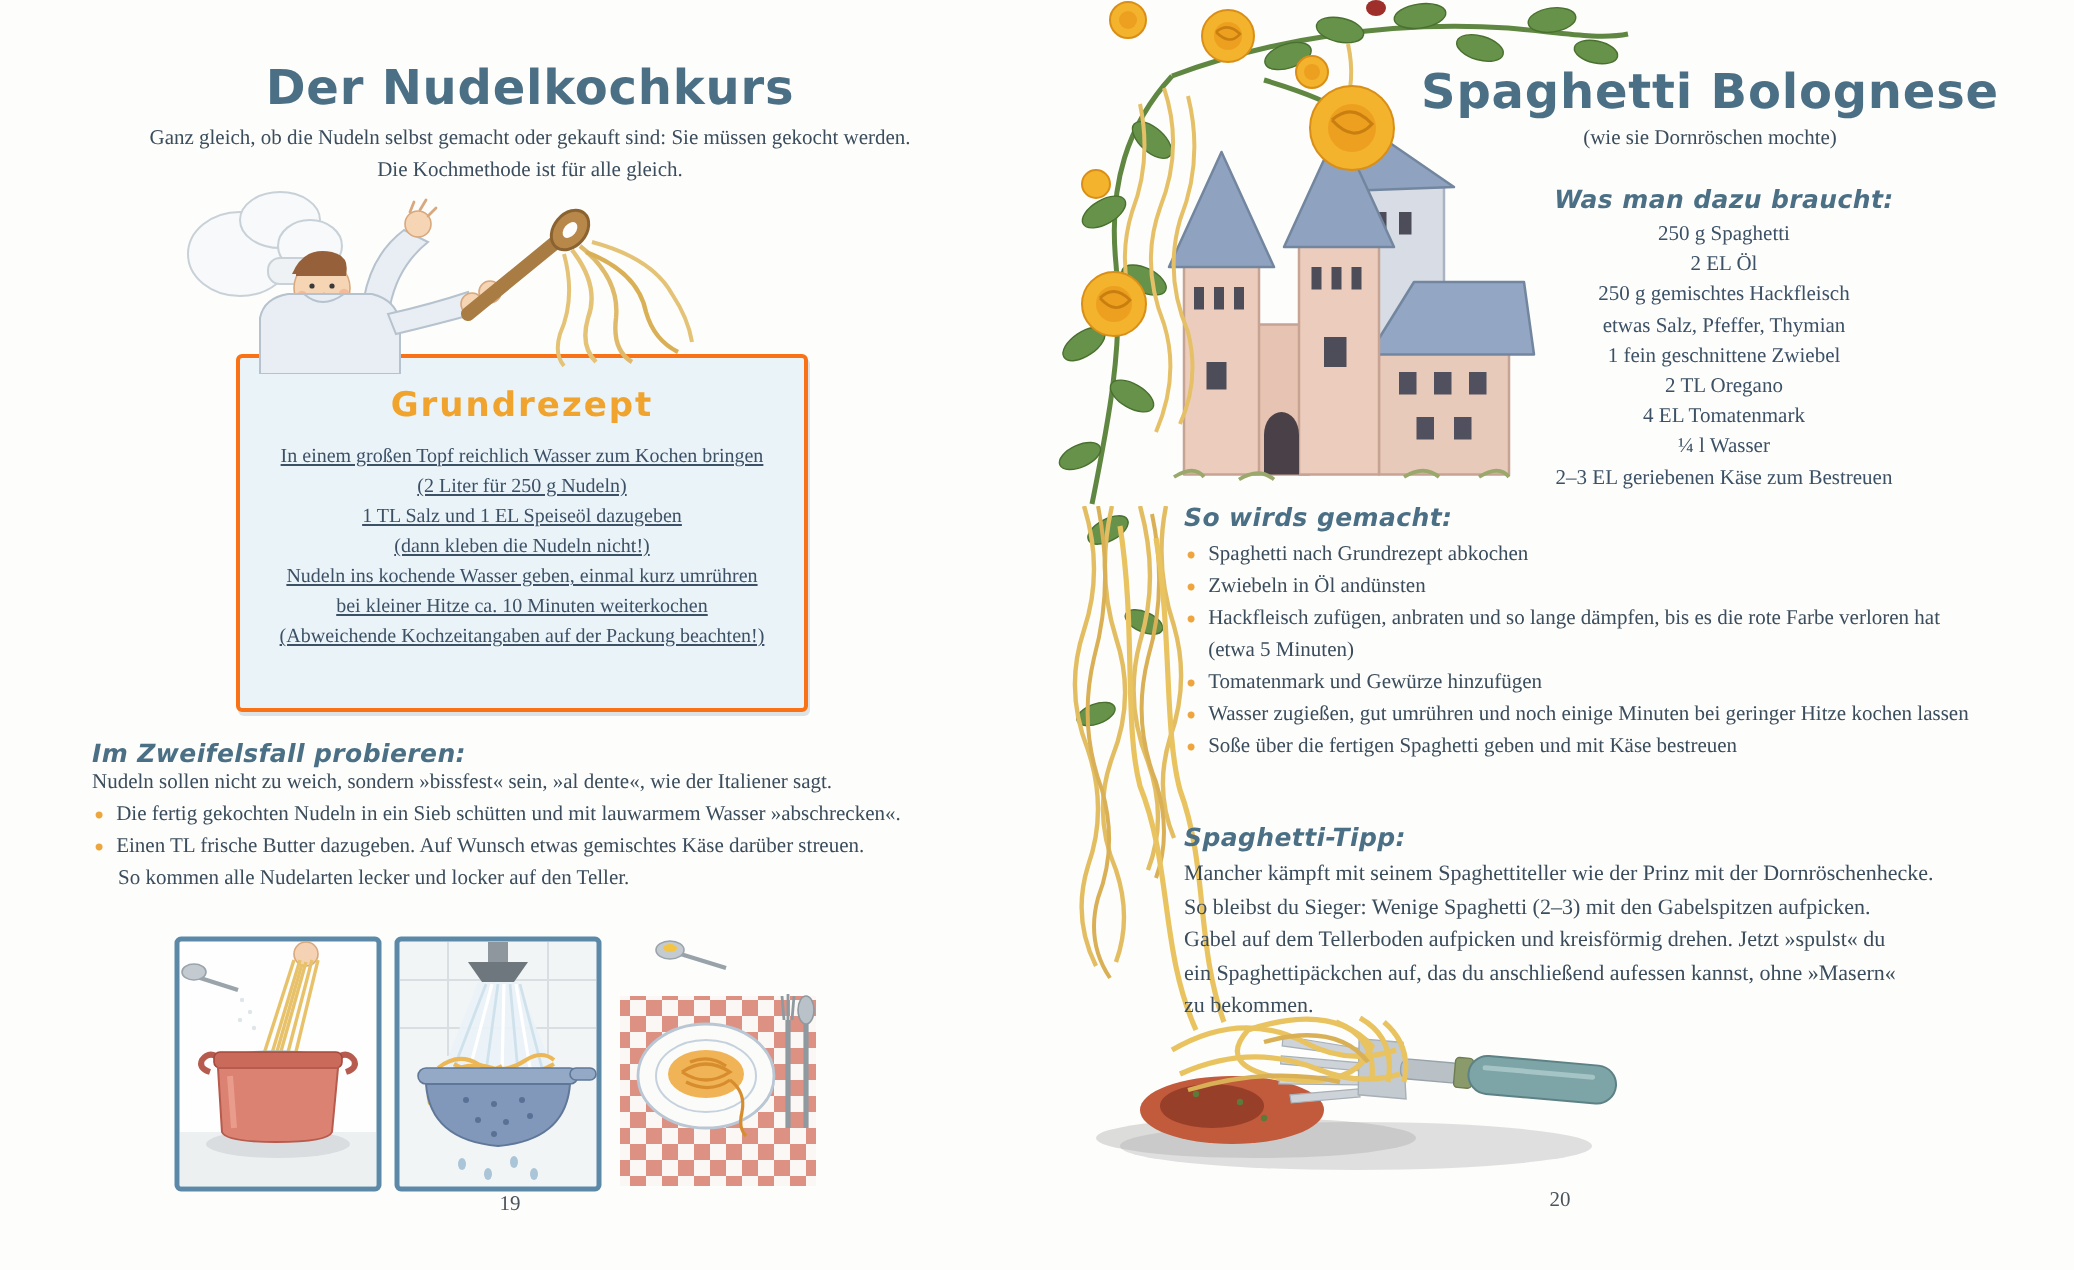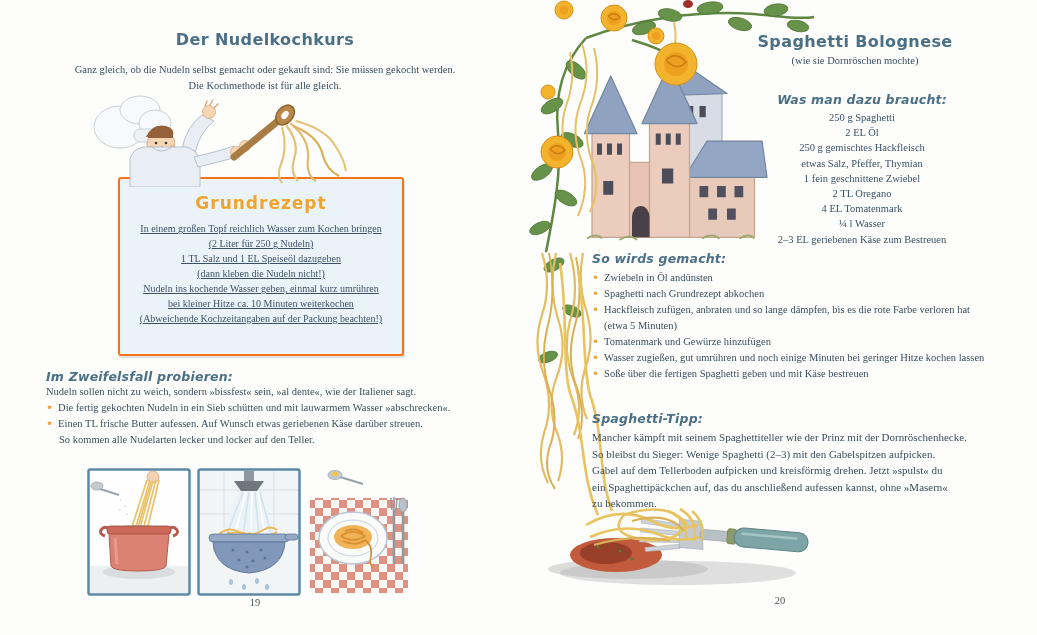--- a/index.html
+++ b/index.html
@@ -5,21 +5,21 @@
   html,body{margin:0;padding:0;background:#ffffff;}
   .spread{position:relative;width:1037px;height:635px;background:#fdfdfb;overflow:hidden;
           font-family:"Liberation Serif",serif;color:#3b4d5c;}
   .page{position:absolute;top:0;height:635px;}
   .page-left{left:30px;width:470px;}
   .page-right{left:530px;width:507px;}
   .abs{position:absolute;}
   .z2{z-index:2;}
   .z1{z-index:1;}
   
-  .ptitle{font-family:"DejaVu Sans",sans-serif;font-weight:bold;font-size:16px;
+  .ptitle{font-family:"DejaVu Sans",sans-serif;font-weight:bold;font-size:24px;
           color:#4b7086;letter-spacing:.4px;text-align:center;}
   .hsub{font-family:"DejaVu Sans",sans-serif;font-weight:bold;font-style:italic;
         font-size:12.5px;color:#4b7086;letter-spacing:.2px;}
   .body-c{font-size:10.5px;line-height:16px;text-align:center;}
   .body-l{font-size:10.5px;line-height:16px;text-align:left;}
   .intro{width:470px;text-align:center;font-size:10.5px;line-height:16px;}
   .recipe-box{background:#eaf3f8;border:2px solid #f97316;border-radius:3px;
               box-shadow:1px 2px 0 rgba(120,150,170,.25);}
   .box-title{font-family:"DejaVu Sans",sans-serif;font-weight:bold;font-size:17px;
              color:#f0a42e;letter-spacing:1px;text-align:center;margin-top:14px;}
@@ -95,21 +95,21 @@
 
     <div class="abs z2" style="top:369px;left:16px;width:452px;">
       <div class="hsub">Im Zweifelsfall probieren:</div>
       <div class="body-l">Nudeln sollen nicht zu weich, sondern »bissfest« sein, »al dente«, wie der Italiener sagt.</div>
       <div class="brow">
         <span class="bdot"></span>
         <span class="btxt">Die fertig gekochten Nudeln in ein Sieb schütten und mit lauwarmem Wasser »abschrecken«.</span>
       </div>
       <div class="brow">
         <span class="bdot"></span>
-        <span class="btxt">Einen TL frische Butter aufessen. Auf Wunsch etwas geriebenen Käse darüber streuen.</span>
+        <span class="btxt">Einen TL frische Butter dazugeben. Auf Wunsch etwas gemischtes Käse darüber streuen.</span>
       </div>
       <div class="body-l outro">So kommen alle Nudelarten lecker und locker auf den Teller.</div>
     </div>
 
     <div class="abs panels z1" style="top:468px;left:57px;">
 
       <svg width="104" height="128" viewBox="0 0 104 128">
         <rect x="1.5" y="1.5" width="101" height="125" rx="2" fill="#fefefe" stroke="#5d89a8" stroke-width="2.5"></rect>
         <rect x="3" y="98" width="98" height="27" fill="#edf0f1"></rect>
         <ellipse cx="52" cy="104" rx="36" ry="7" fill="#d9dddf"></ellipse>
@@ -320,25 +320,25 @@
       <div class="ing-item">2 TL Oregano</div>
       <div class="ing-item">4 EL Tomatenmark</div>
       <div class="ing-item">¼ l Wasser</div>
       <div class="ing-item">2–3 EL geriebenen Käse zum Bestreuen</div>
     </div>
 
     <div class="abs z2" style="top:251px;left:62px;width:402px;">
       <div class="hsub" style="margin-bottom:4px;">So wirds gemacht:</div>
       <div class="brow">
           <span class="bdot"></span>
+          <span class="btxt">Spaghetti nach Grundrezept abkochen</span>
+        </div>
+      <div class="brow">
+          <span class="bdot"></span>
           <span class="btxt">Zwiebeln in Öl andünsten</span>
-        </div>
-      <div class="brow">
-          <span class="bdot"></span>
-          <span class="btxt">Spaghetti nach Grundrezept abkochen</span>
         </div>
       <div class="brow">
           <span class="bdot"></span>
           <span class="btxt">Hackfleisch zufügen, anbraten und so lange dämpfen, bis es die rote Farbe verloren hat (etwa 5 Minuten)</span>
         </div>
       <div class="brow">
           <span class="bdot"></span>
           <span class="btxt">Tomatenmark und Gewürze hinzufügen</span>
         </div>
       <div class="brow">

